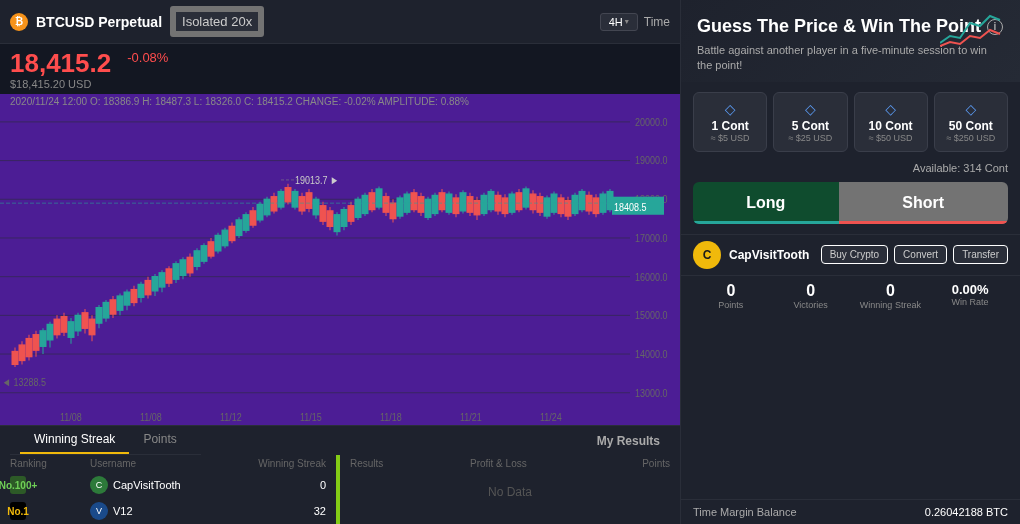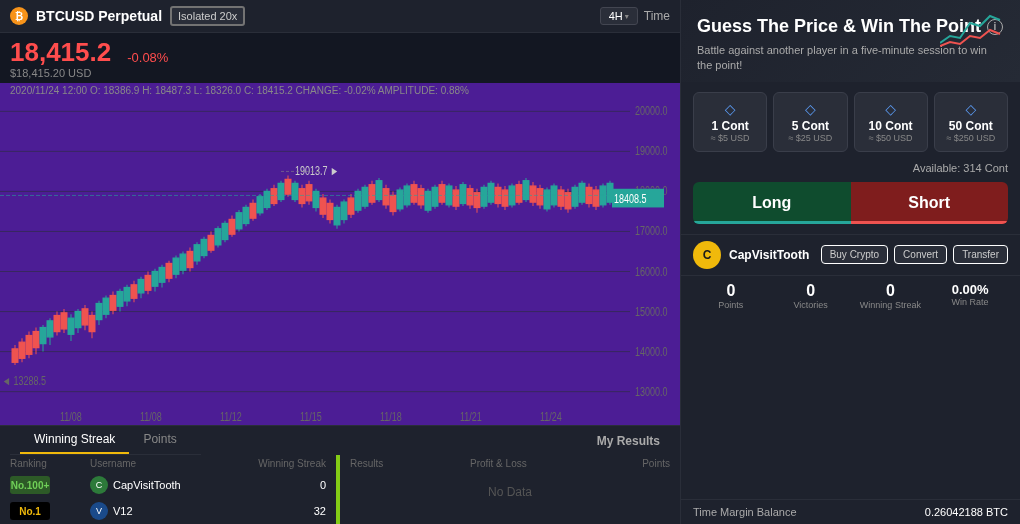--- a/index.html
+++ b/index.html
@@ -52,24 +52,24 @@
     }
 
     .symbol-name {
       font-size: 14px;
       font-weight: 600;
       color: #fff;
     }
 
     .isolated-badge {
       background: #2a2e39;
-      border: 2px solid #737373;
+      border: 6px solid #737373;
       border-radius: 3px;
       padding: 2px 6px;
-      font-size: 11px;
+      font-size: 13px;
       color: #ccc;
     }
 
     .header-right {
       margin-left: auto;
       display: flex;
       align-items: center;
       gap: 6px;
     }
 
@@ -178,21 +178,21 @@
     .col-points { width: 80px; text-align: right; }
 
     .table-row {
       display: flex;
       align-items: center;
       padding: 4px 10px;
       font-size: 11px;
     }
 
     .rank-badge {
-      width: 40px;
+      width: 16px;
       height: 18px;
       border-radius: 3px;
       display: flex;
       align-items: center;
       justify-content: center;
       font-size: 10px;
       font-weight: 600;
     }
 
     .rank-100 { background: #2d5a27; color: #6fcf57; }
@@ -309,21 +309,21 @@
     
     .long-short-bar {
       display: flex;
       margin: 0 12px 10px;
       border-radius: 6px;
       overflow: hidden;
     }
 
     .long-btn {
       flex: 1;
-      padding: 12px;
+      padding: 0;
       background: #1e3a2e;
       border: none;
       color: #fff;
       font-size: 16px;
       font-weight: 700;
       cursor: pointer;
       text-align: center;
       position: relative;
     }
 
@@ -337,21 +337,21 @@
       bottom: 0;
       left: 0;
       right: 0;
       height: 3px;
       background: #26a69a;
     }
 
     .short-btn {
       flex: 1;
       padding: 12px;
-      background: #7f1d1d;
+      background: #737373;
       border: none;
       color: #fff;
       font-size: 16px;
       font-weight: 700;
       cursor: pointer;
       text-align: center;
       position: relative;
     }
 
     .short-btn::after {
@@ -490,21 +490,21 @@
       <div class="header-right">
         <button class="timeframe-btn">
           <span>4H</span>
           <span class="arrow">▾</span>
         </button>
         <span class="time-label">Time</span>
       </div>
     </div>
 
     <div class="price-section">
-      <div style="display:flex;align-items:flex-end;gap:8px;">
+      <div style="display:flex;align-items:flex-start;gap:8px;">
         <span class="price-main">18,415.2</span>
         <span class="price-change">-0.08%</span>
       </div>
       <div class="price-usd">$18,415.20 USD</div>
     </div>
 
     <div class="ohlc-bar">2020/11/24 12:00  O: 18386.9  H: 18487.3  L: 18326.0  C: 18415.2  CHANGE: -0.02%  AMPLITUDE: 0.88%</div>
 
     <div class="chart-area">
       <svg class="chart-svg" viewBox="0 0 680 245" preserveAspectRatio="none">

